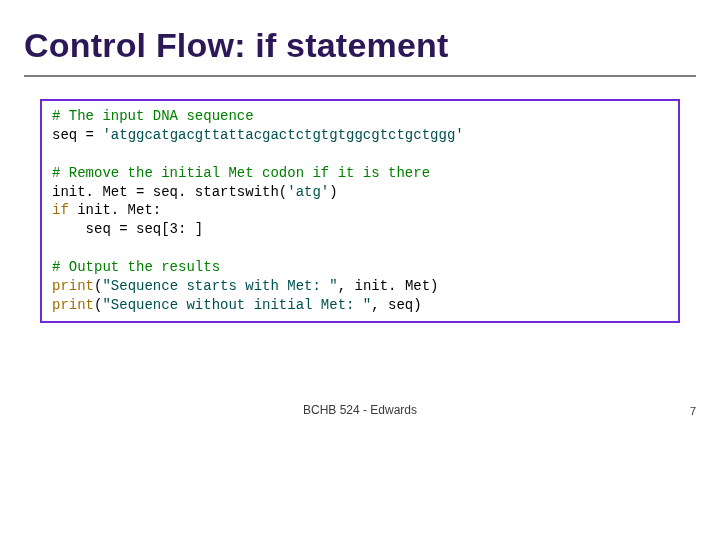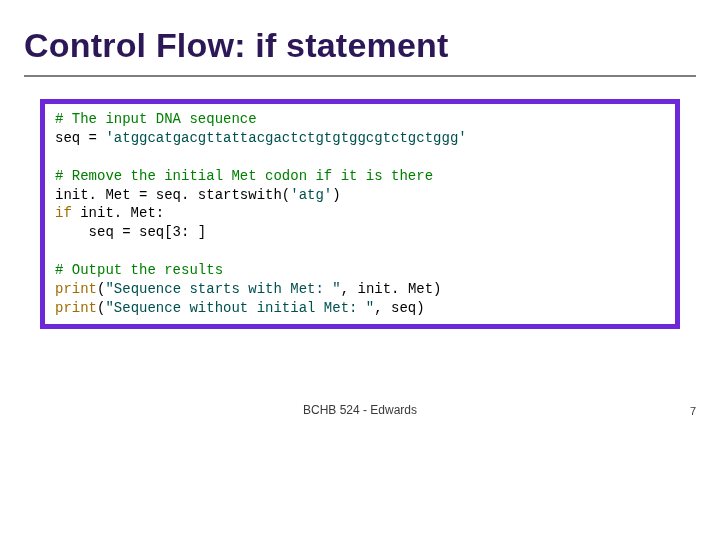--- a/index.html
+++ b/index.html
@@ -28,21 +28,21 @@
     margin: 0 0 10px 0;
   }
   .title-underline {
     height: 2px;
     background: #7e7e7e;
     width: calc(100% - 0px);
     margin-top: 6px;
   }
   .code-box {
     margin: 22px 40px 0 40px;
-    border: 5px solid #6d28d9;
+    border: 2px solid #6d28d9;
     padding: 6px 8px 6px 10px;
     font-family: "Courier New", Courier, monospace;
     font-size: 14px;
     line-height: 1.35;
     color: #000;
     white-space: pre;
   }
   .code-green { color: #008000; }
   .code-teal  { color: #005050; }
   .code-kw    { color: #a06c00; }

